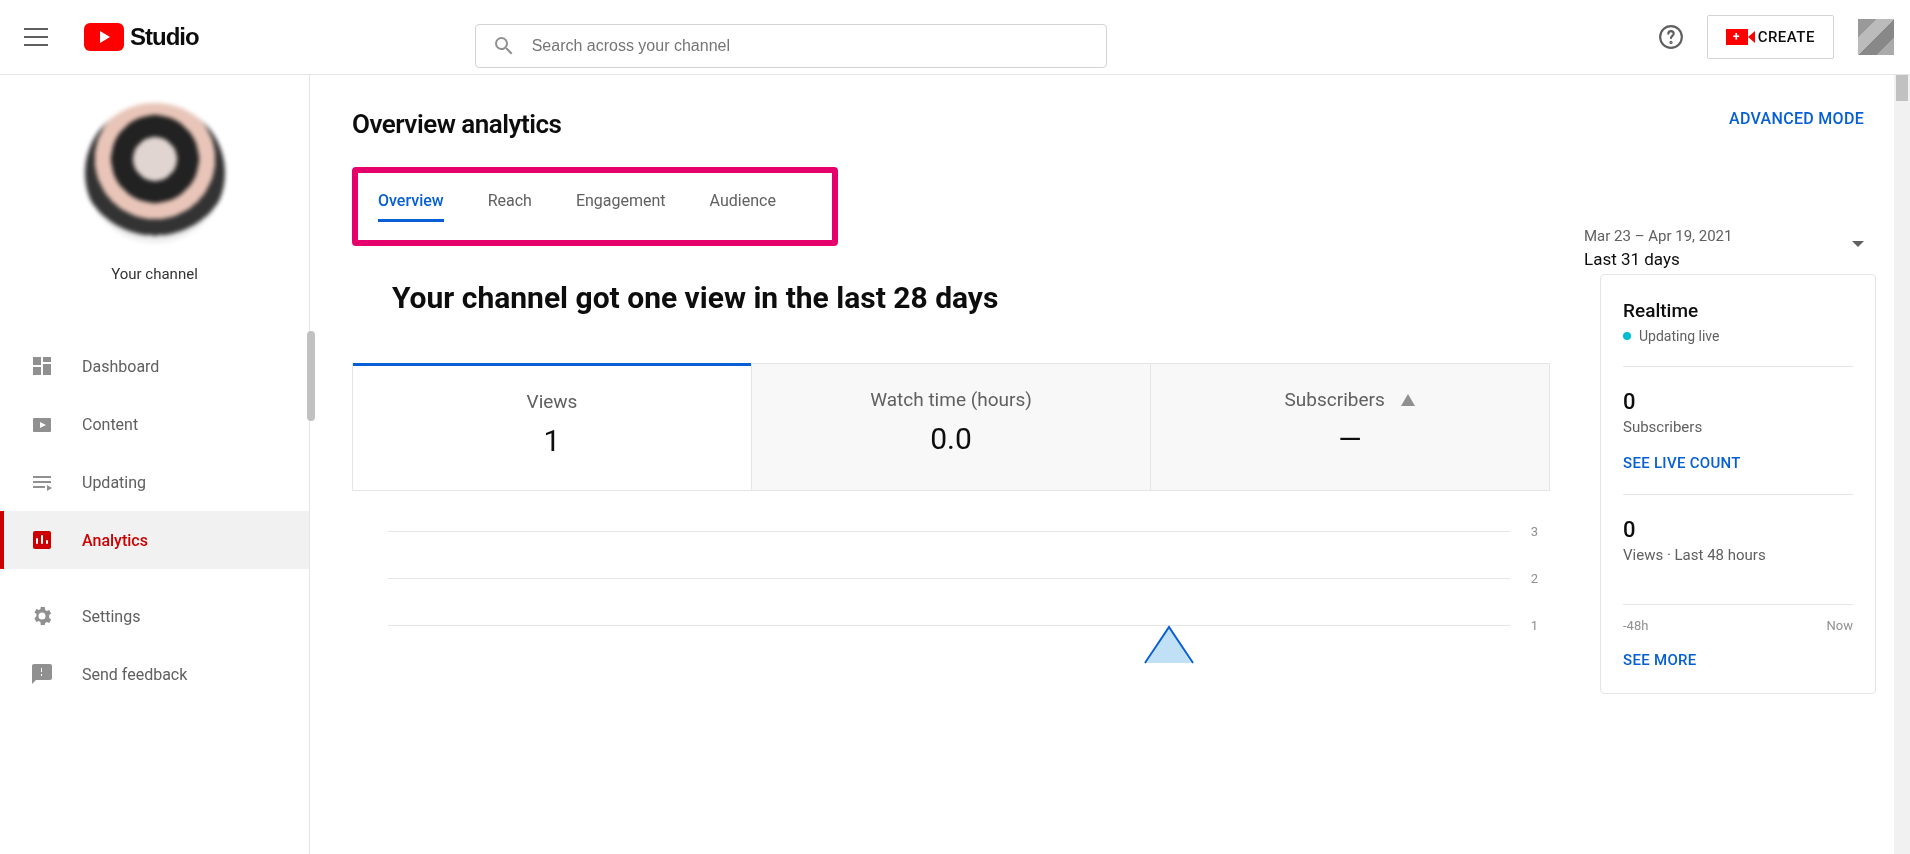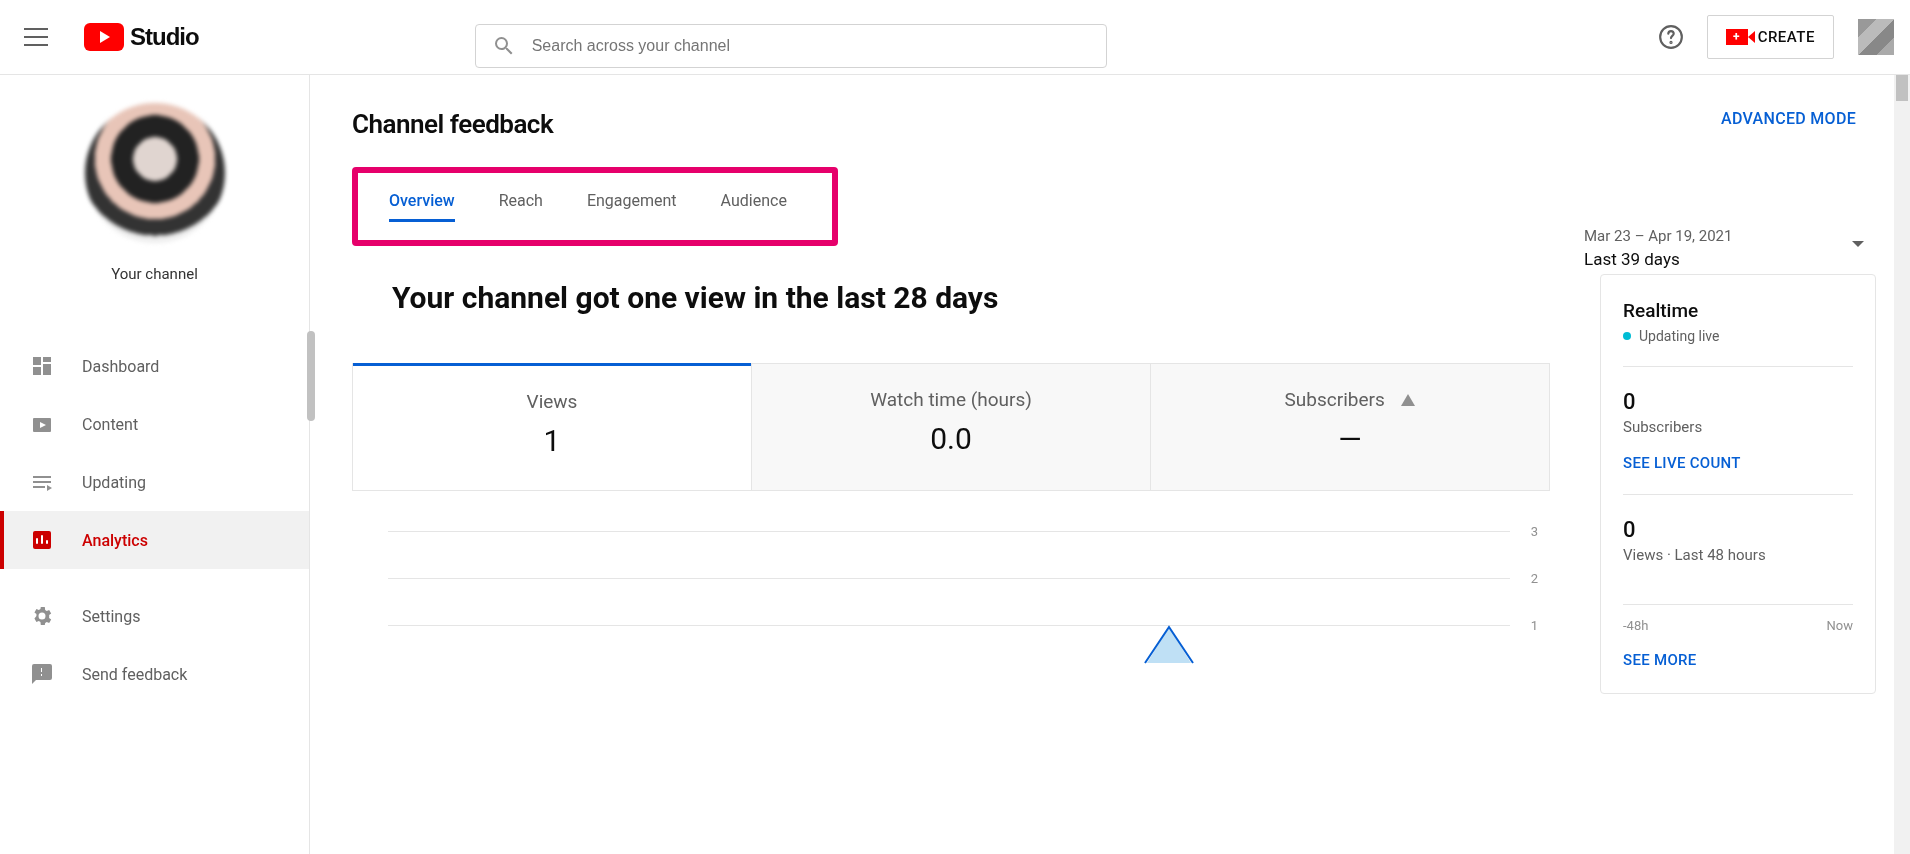--- a/index.html
+++ b/index.html
@@ -41,23 +41,23 @@
 .nav-item.active-bar { position: relative; }
 .nav-item.active-bar::before { content:''; position: absolute; left:0; top:0; bottom:0; width:4px; background:#cc0000; }
 .nav-icon { width: 24px; height: 24px; display: flex; align-items: center; justify-content: center; }
 .nav-icon svg { width: 24px; height: 24px; fill: #909090; }
 .nav-item.active .nav-icon svg { fill: #cc0000; }
 .scroll-thumb { position: absolute; right: -6px; top: 256px; width: 8px; height: 90px; background: #c1c1c1; border-radius: 4px; }
 
 
 .main { flex: 1; padding: 34px 0 0 42px; overflow: hidden; position: relative; }
 .page-title { font-size: 26px; font-weight: 600; letter-spacing: -0.5px; }
-.adv-mode { position: absolute; top: 34px; right: 54px; color: #065fd4; font-size: 16px; font-weight: 500; letter-spacing: 0.3px; cursor: pointer; }
-
-.tabs-wrap { margin-top: 28px; border: 6px solid #e6006b; border-radius: 4px; width: 486px; padding: 10px 8px 22px 19px; position: relative; }
+.adv-mode { position: absolute; top: 34px; right: 46px; color: #065fd4; font-size: 16px; font-weight: 500; letter-spacing: 0.3px; cursor: pointer; }
+
+.tabs-wrap { margin-top: 28px; border: 6px solid #e6006b; border-radius: 4px; width: 486px; padding: 10px 8px 22px 8px; position: relative; }
 .tabs-row { display: flex; gap: 44px; padding: 0 12px; }
 .tab { font-size: 16px; color: #606060; cursor: pointer; padding: 8px 0; position: relative; }
 .tab.active { color: #065fd4; font-weight: 500; }
 .tab.active::after { content:''; position: absolute; left:0; right:0; bottom:-4px; height:3px; background:#065fd4; }
 
 .date-picker { position: absolute; top: 152px; right: 46px; text-align: left; width: 280px; }
 .date-range { font-size: 15px; color: #606060; }
 .date-preset { font-size: 17px; color: #0d0d0d; margin-top: 4px; }
 .date-arrow { position: absolute; right: 0; top: 14px; width: 0; height: 0; border-left: 6px solid transparent; border-right: 6px solid transparent; border-top: 6px solid #606060; }
 
@@ -190,35 +190,35 @@
               <path d="M20 2H4a2 2 0 00-2 2v18l4-4h14a2 2 0 002-2V4a2 2 0 00-2-2zM12 14h-1v-2h1v2zm0-4h-1V6h1v4z"></path>
             </svg>
           </span>
         <span class="nav-label">Send feedback</span>
       </div>
     </div>
     <div class="scroll-thumb"></div>
   </div>
 
   <div class="main">
-    <div class="page-title">Channel feedback</div>
+    <div class="page-title">Overview analytics</div>
     <div class="adv-mode">ADVANCED MODE</div>
 
     <div class="tabs-wrap">
       <div class="tabs-row">
         <div class="tab active">Overview</div>
         <div class="tab">Reach</div>
         <div class="tab">Engagement</div>
         <div class="tab">Audience</div>
       </div>
     </div>
 
     <div class="date-picker">
       <div class="date-range">Mar 23 – Apr 19, 2021</div>
-      <div class="date-preset">Last 39 days</div>
+      <div class="date-preset">Last 31 days</div>
       <div class="date-arrow"></div>
     </div>
 
     <div class="content-row">
       <div class="chart-col">
         <div class="headline">Your channel got one view in the last 28 days</div>
 
         <div class="metric-cards">
           <div class="metric-card selected">
             <div class="metric-name">Views</div>

